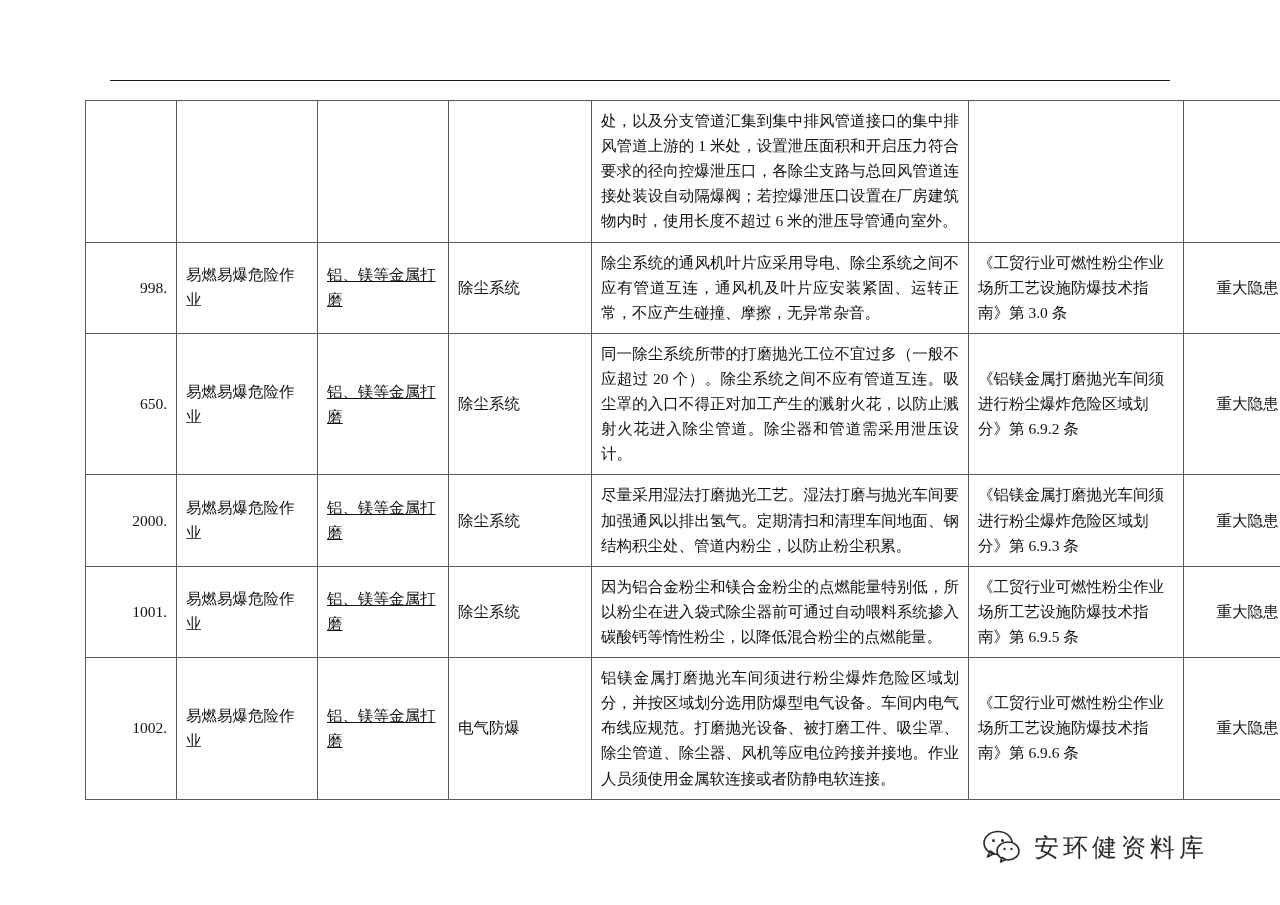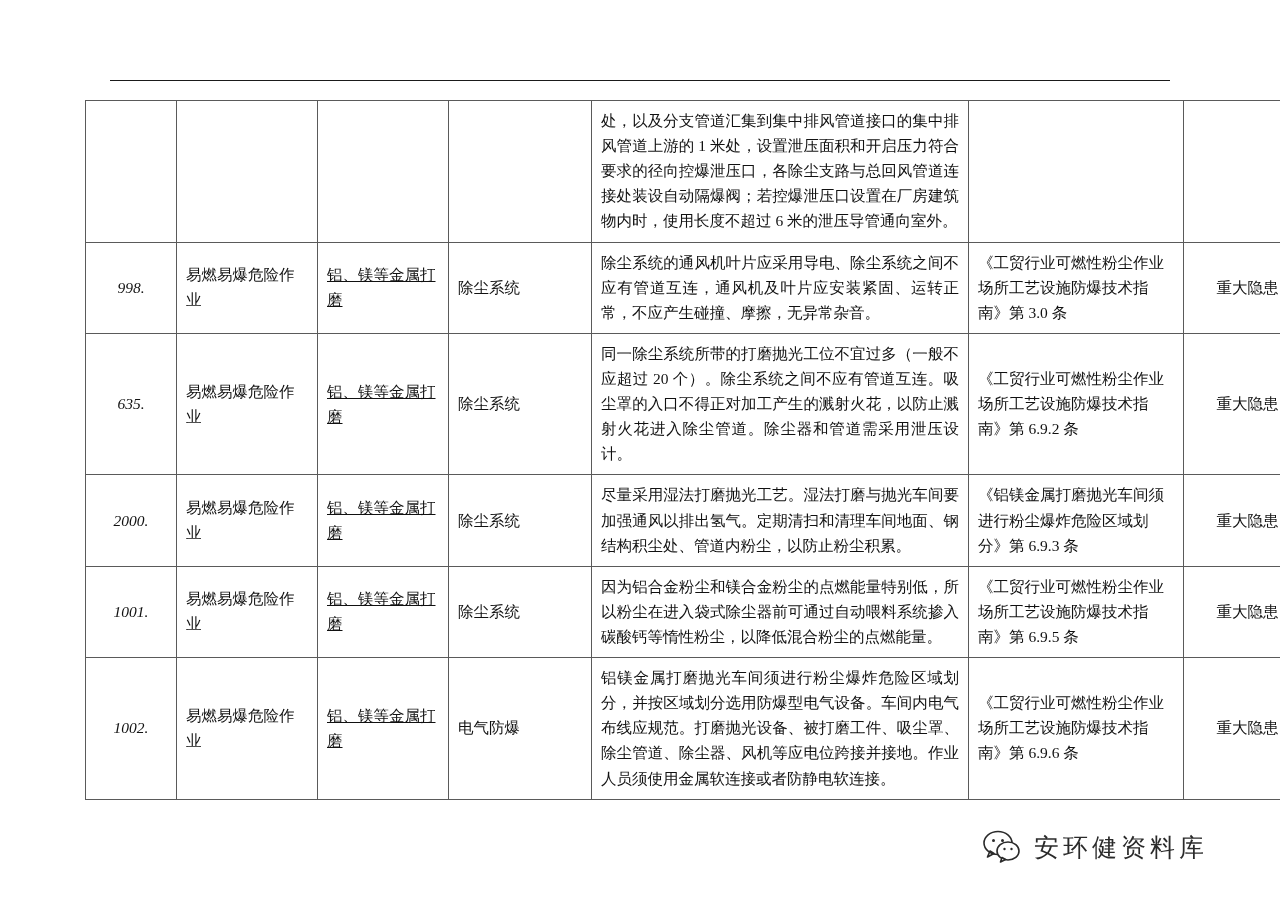--- a/index.html
+++ b/index.html
@@ -39,21 +39,21 @@
     background: #fff;
   }
   .doc-table td {
     border: 1px solid #5a5a5a;
     vertical-align: middle;
     padding: 7px 9px 8px 9px;
     font-size: 15.5px;
     line-height: 1.62;
     font-family: "Liberation Serif", "DejaVu Serif", serif;
   }
-  .col-num   { width: 72px;  text-align: center; font-style: italic; }
+  .col-num   { width: 72px;  text-align: right; }
   .col-cat   { width: 122px; }
   .col-proc  { width: 112px; text-decoration: underline; }
   .col-sys   { width: 124px; }
   .col-desc  { width: 358px; text-align: justify; }
   .col-ref   { width: 196px; }
   .col-level { width: 109px; text-align: center; }
 
   .cell-top { vertical-align: top; margin-top: 6px; }
 
   .watermark {
@@ -98,26 +98,26 @@
       <tr>
         <td class="col-num">998.</td>
         <td class="col-cat">易燃易爆危险作业</td>
         <td class="col-proc">铝、镁等金属打磨</td>
         <td class="col-sys">除尘系统</td>
         <td class="col-desc">除尘系统的通风机叶片应采用导电、除尘系统之间不应有管道互连，通风机及叶片应安装紧固、运转正常，不应产生碰撞、摩擦，无异常杂音。</td>
         <td class="col-ref">《工贸行业可燃性粉尘作业场所工艺设施防爆技术指南》第 3.0 条</td>
         <td class="col-level">重大隐患</td>
       </tr>
       <tr>
-        <td class="col-num">635.</td>
+        <td class="col-num">650.</td>
         <td class="col-cat">易燃易爆危险作业</td>
         <td class="col-proc">铝、镁等金属打磨</td>
         <td class="col-sys">除尘系统</td>
         <td class="col-desc">同一除尘系统所带的打磨抛光工位不宜过多（一般不应超过 20 个）。除尘系统之间不应有管道互连。吸尘罩的入口不得正对加工产生的溅射火花，以防止溅射火花进入除尘管道。除尘器和管道需采用泄压设计。</td>
-        <td class="col-ref">《工贸行业可燃性粉尘作业场所工艺设施防爆技术指南》第 6.9.2 条</td>
+        <td class="col-ref">《铝镁金属打磨抛光车间须进行粉尘爆炸危险区域划分》第 6.9.2 条</td>
         <td class="col-level">重大隐患</td>
       </tr>
       <tr>
         <td class="col-num">2000.</td>
         <td class="col-cat">易燃易爆危险作业</td>
         <td class="col-proc">铝、镁等金属打磨</td>
         <td class="col-sys">除尘系统</td>
         <td class="col-desc">尽量采用湿法打磨抛光工艺。湿法打磨与抛光车间要加强通风以排出氢气。定期清扫和清理车间地面、钢结构积尘处、管道内粉尘，以防止粉尘积累。</td>
         <td class="col-ref">《铝镁金属打磨抛光车间须进行粉尘爆炸危险区域划分》第 6.9.3 条</td>
         <td class="col-level">重大隐患</td>

